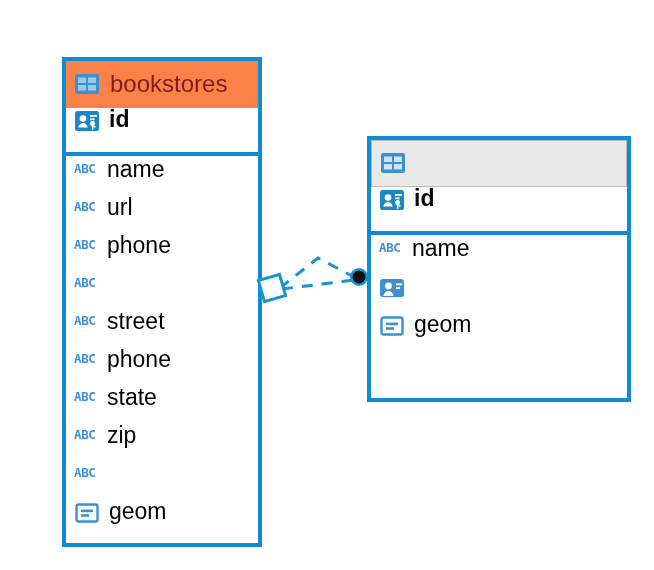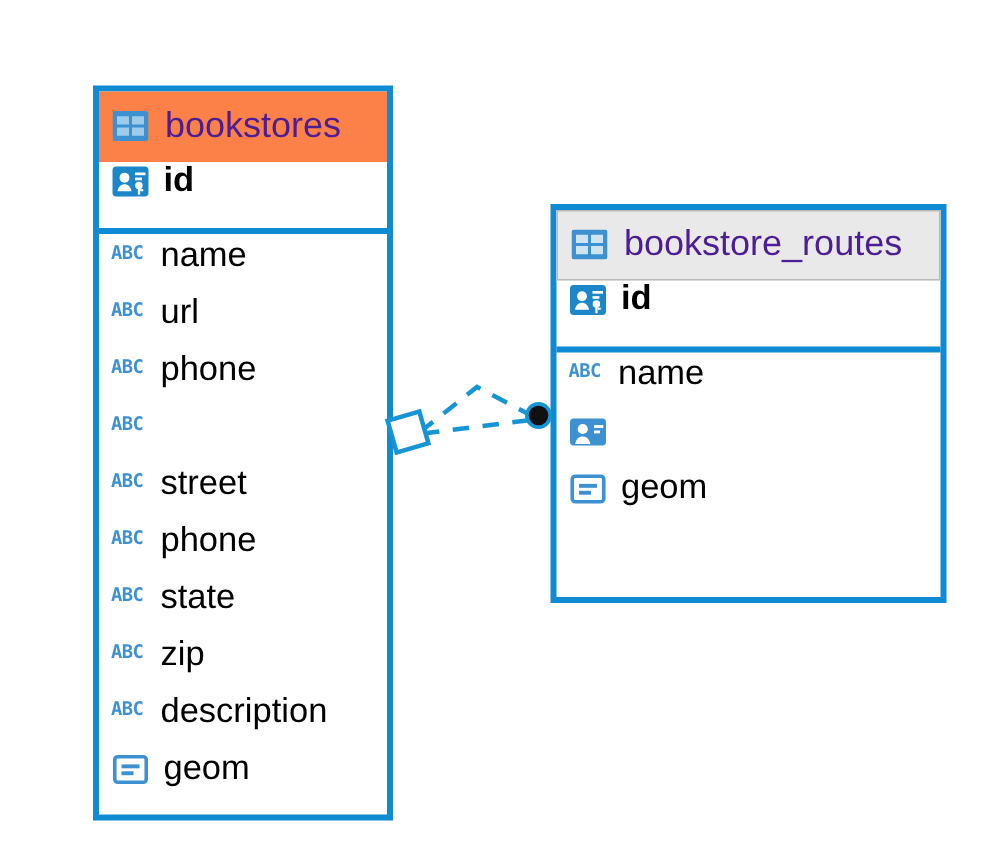--- a/index.html
+++ b/index.html
@@ -57,21 +57,21 @@
   .entity-header.accent-orange {
     background: #fc8149;
   }
   .entity-header.accent-gray {
     background: #e9e9e9;
     border: 1px solid #b9b9b9;
     margin: 0;
   }
   .entity-title {
     font-size: 24px;
-    color: #4c1d95;
+    color: #7f1d1d;
     line-height: 1;
     white-space: nowrap;
   }
 
   .pk-section {
     flex: 0 0 auto;
     border-bottom: 4px solid #0e8bd3;
   }
 
   .fields {
@@ -225,21 +225,20 @@
             </svg>
           </span>
           <span class="field-label">zip</span>
         </div>
         <div class="field-row">
           <span class="icon-slot small">
             <svg width="24" height="14" viewBox="0 0 24 14">
               <text x="0" y="11.5" fill="#3d91d1" font-family="&quot;DejaVu Sans Mono&quot;, monospace" font-size="12.5" font-weight="bold" letter-spacing="-0.4">ABC</text>
             </svg>
           </span>
-          <span class="field-label">description</span>
         </div>
         <div class="field-row">
           <span class="icon-slot">
             <svg width="26" height="26" viewBox="0 0 26 26">
               <rect x="2.5" y="4.5" width="21" height="17" rx="2" fill="#ffffff" stroke="#3d91d1" stroke-width="2.4"></rect>
               <rect x="7" y="9.6" width="12" height="2.6" fill="#3d91d1"></rect>
               <rect x="7" y="14.2" width="8" height="2.6" fill="#3d91d1"></rect>
             </svg>
           </span>
           <span class="field-label">geom</span>
@@ -252,21 +251,20 @@
     <div class="entity-header accent-gray">
       <span class="icon-slot">
         <svg width="24" height="20" viewBox="0 0 24 20">
           <rect x="0" y="0" width="24" height="20" rx="2" fill="#3d91d1"></rect>
           <rect x="3" y="3.5" width="8" height="5.5" fill="#cfe4f3"></rect>
           <rect x="13" y="3.5" width="8" height="5.5" fill="#cfe4f3"></rect>
           <rect x="3" y="11" width="8" height="5.5" fill="#cfe4f3"></rect>
           <rect x="13" y="11" width="8" height="5.5" fill="#cfe4f3"></rect>
         </svg>
       </span>
-      <span class="entity-title">bookstore_routes</span>
     </div>
 
     <div class="pk-section">
       <div class="field-row pk-row">
         <span class="icon-slot">
           <svg width="26" height="26" viewBox="0 0 26 26">
             <rect x="1" y="3" width="24" height="20" rx="2.5" fill="#1c86c8"></rect>
             <circle cx="9" cy="10.5" r="3.3" fill="#ffffff"></circle>
             <path d="M4.3 19.5c0.6-3.1 2.5-4.6 4.7-4.6s4.1 1.5 4.7 4.6z" fill="#ffffff"></path>
             <rect x="16" y="7" width="7" height="1.8" fill="#ffffff"></rect>

